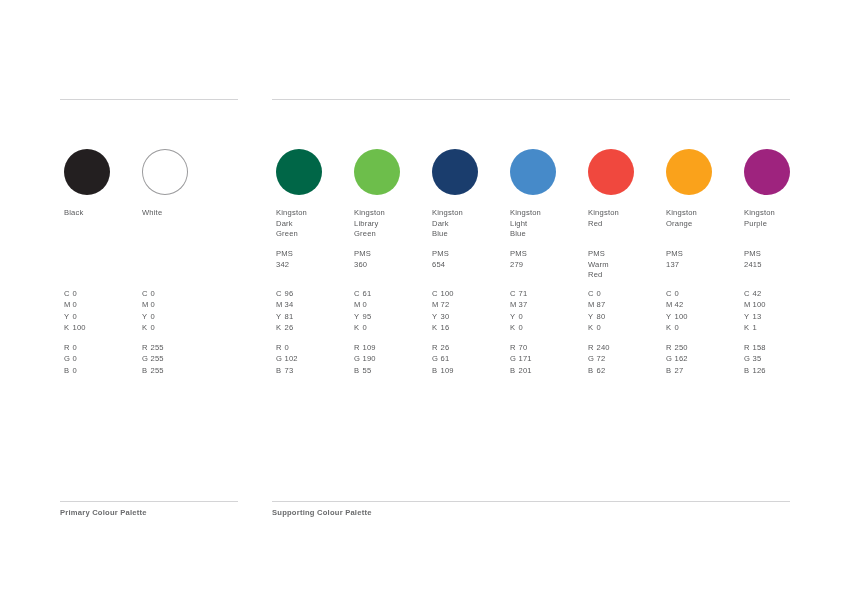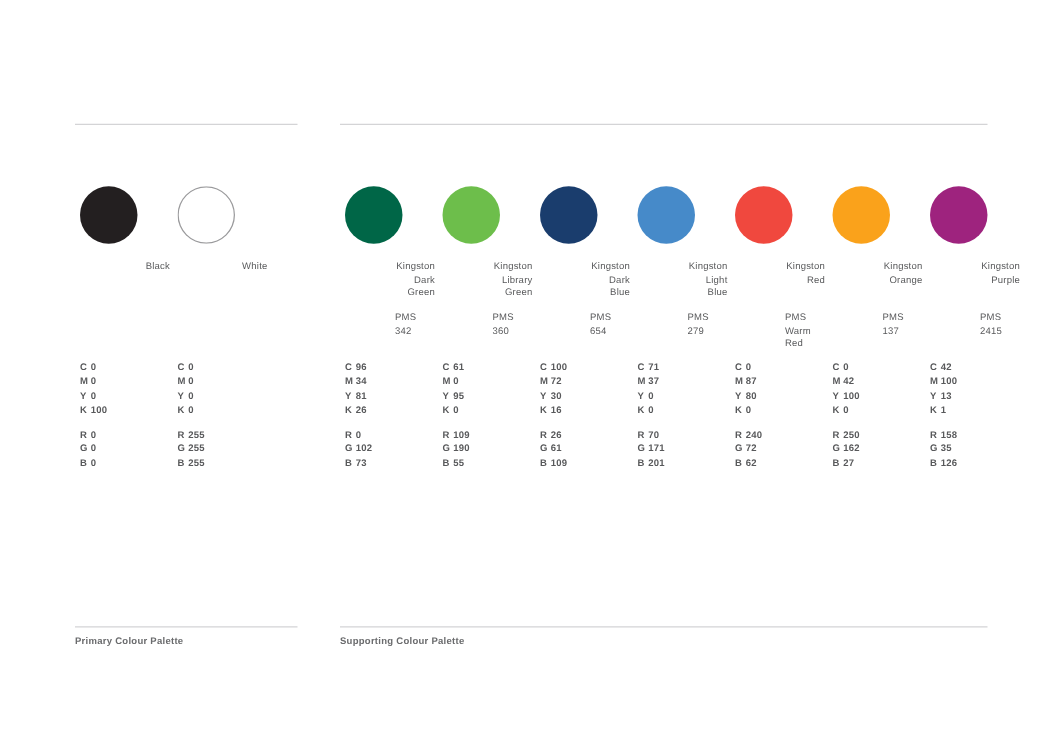--- a/index.html
+++ b/index.html
@@ -75,52 +75,51 @@
   .name {
     position: absolute;
     top: 208px;
     left: 4px;
     width: 72px;
     font-size: 7.6px;
     line-height: 10.6px;
     letter-spacing: 0.18px;
     color: #58595b;
   }
-  .name span { display: block; text-align: right; }
+  .name span { display: block; }
 
   .pms {
     position: absolute;
     top: 249px;
     left: 4px;
     width: 72px;
     font-size: 7.6px;
     line-height: 10.6px;
     letter-spacing: 0.18px;
     color: #58595b;
   }
-  .pms span { display: block; margin-left: 40px; }
+  .pms span { display: block; }
 
   .cmyk {
     position: absolute;
     top: 288px;
     left: 4px;
     width: 72px;
   }
   .rgb {
     position: absolute;
     top: 342px;
     left: 4px;
     width: 72px;
   }
   .vals {
     font-size: 7.6px;
     line-height: 11.3px;
     letter-spacing: 0.18px;
     color: #58595b;
-    font-weight: bold;
   }
   .vals .row {
     display: block;
     white-space: pre;
   }
   .vals .key {
     display: inline-block;
     width: 8.5px;
   }
 </style>

